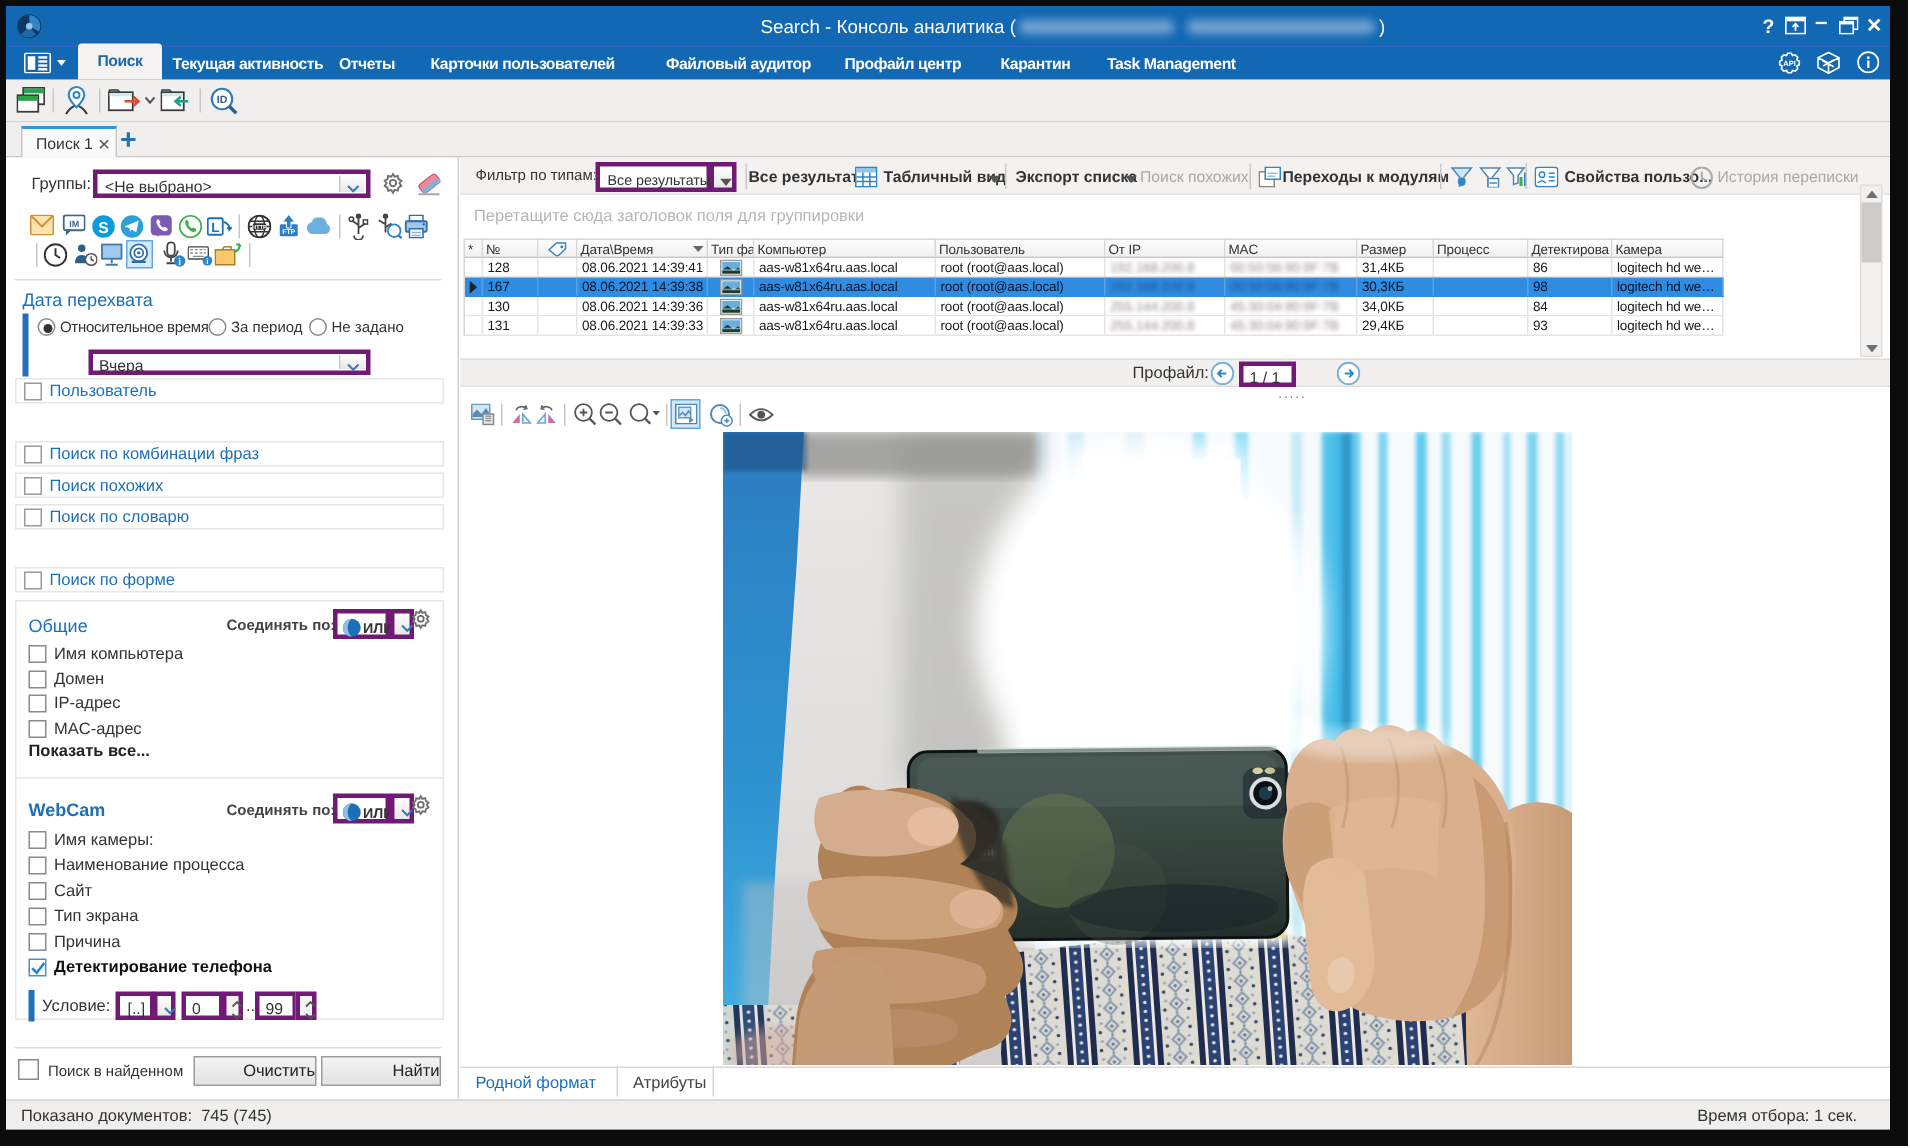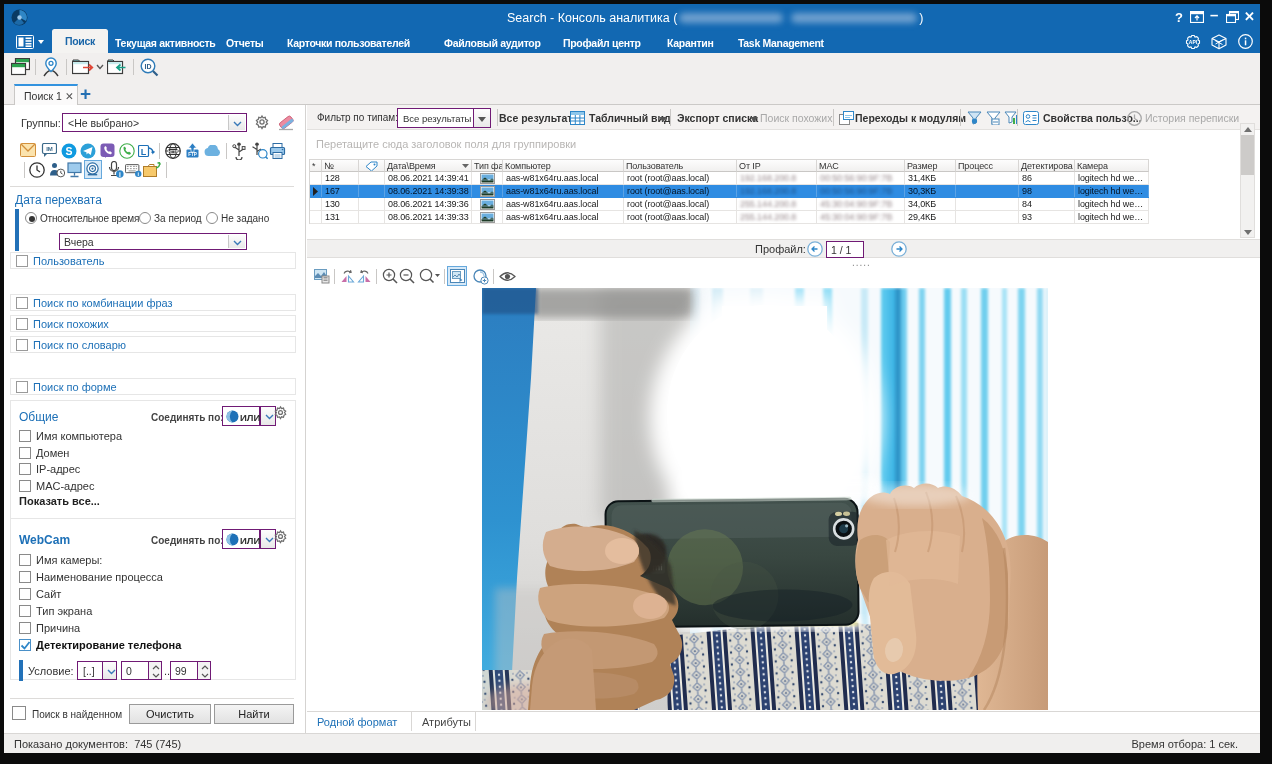--- a/index.html
+++ b/index.html
@@ -17,24 +17,24 @@
 .tabstrip{position:absolute;left:0;top:77px;width:100%;height:24px;background:#f1efee;border-bottom:1px solid #cbc9c7}
 .doctab{position:absolute;left:10px;top:3px;width:64px;height:21px;background:#fbfafa;border:1px solid #c9c7c5;border-top:2px solid #3393df;border-bottom:none;font-size:11px;color:#333}
 .plus{position:absolute;left:76px;top:2px;color:#2470b3;font-size:19px;font-weight:700}
 .main{position:absolute;left:0;top:101px;width:100%;height:628px;background:#fff}
 .statusbar{position:absolute;left:0;top:729px;width:100%;height:20px;background:#f0efee;border-top:1px solid #d9d7d5;font-size:11px;color:#333}
 .lp{position:absolute;left:0;top:0;width:302px;height:628px;background:#fff;border-right:1px solid #d5d3d1}
 .rp{position:absolute;left:303px;top:0;width:953px;height:628px;background:#fff}
 .cb{position:absolute;width:12px;height:12px;border:1px solid #8a8a8a;background:#fff}
 .blue{color:#1d70b7}
 .sep{position:absolute;width:1px;background:#c9c7c5}
-.ddbox{position:absolute;background:#fff;border:1px solid #701a75;font-size:10.5px;white-space:nowrap}
+.ddbox{position:absolute;background:#fff;border:3px solid #701a75;font-size:10.5px;white-space:nowrap}
 .ddbox span{white-space:nowrap}
 .ddbtn{position:absolute;right:1px;top:1px;bottom:1px;width:16px;background:#f0f0f0;border-left:1px solid #c8c8c8;color:#444;text-align:center}
-.btn{position:absolute;height:20px;background:linear-gradient(#f4f4f4,#e2e2e2);border:1px solid #9a9a9a;text-align:center;font-size:11px;color:#222;line-height:18px}
+.btn{position:absolute;height:20px;background:linear-gradient(#f4f4f4,#e2e2e2);border:1px solid #9a9a9a;text-align:right;font-size:11px;color:#222;line-height:18px}
 .chkrow{position:absolute;left:6px;width:286px;height:17px;border:1px solid #e6e6e6;background:#fff}
 .secbox{position:absolute;left:6px;width:286px;border:1px solid #e6e6e6;background:#fff}
 .radio{position:absolute;width:12px;height:12px;border:1px solid #8a8a8a;border-radius:50%;background:#fff}
 .ftxt{position:absolute;top:6px;font-size:11px;color:#333;white-space:nowrap}
 .gray{color:#a8a8a8}
 .blur2{filter:blur(1.5px);color:#97898c;font-size:9px}
 .blur3{filter:blur(1.5px);color:#1d4f86;font-size:9px}
 .trh{display:flex;height:13px}
 .trh>div{background:linear-gradient(#fdfdfd,#f1f0ef);border-right:1px solid #d8d6d4;border-top:1px solid #d8d6d4;border-bottom:1px solid #c9c7c5;font-size:9px;color:#333;padding:0 2px;line-height:12px;letter-spacing:-0.1px;overflow:hidden;white-space:nowrap;box-sizing:border-box;flex:none}
 .tbl{border-left:1px solid #d8d6d4}

